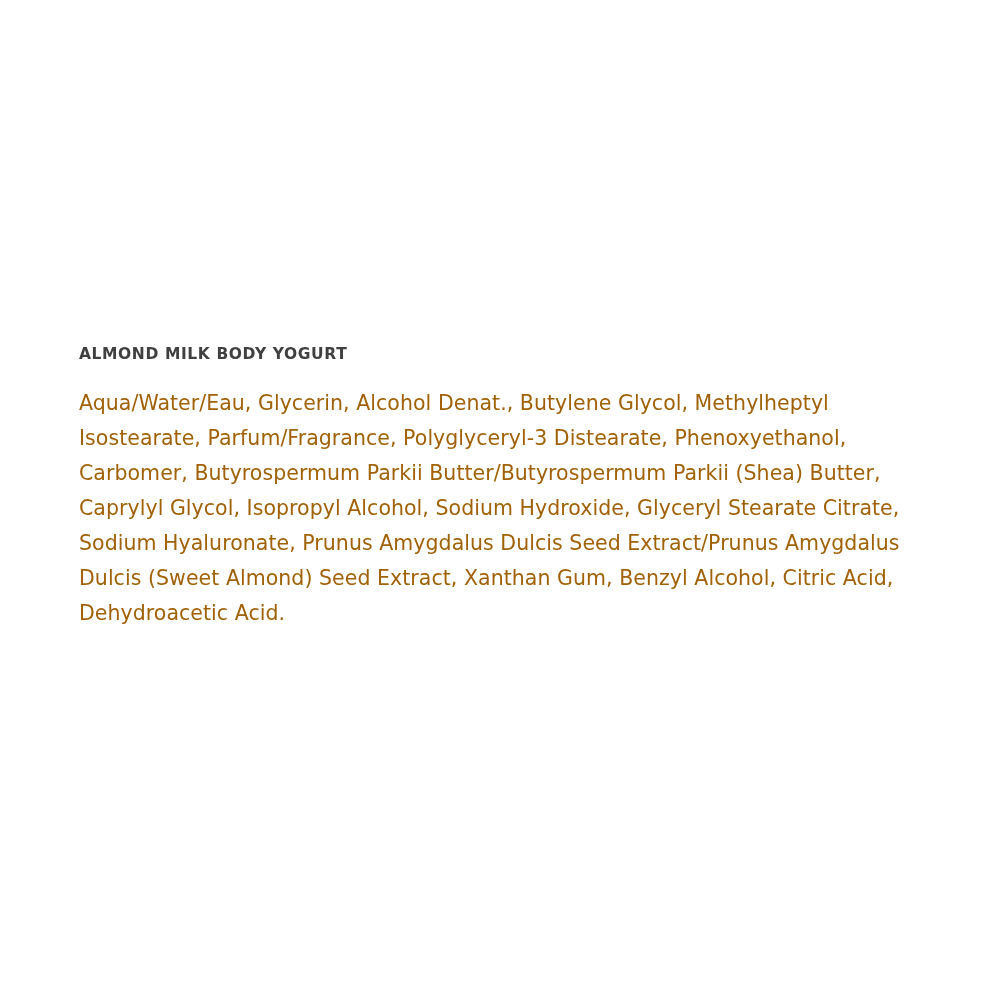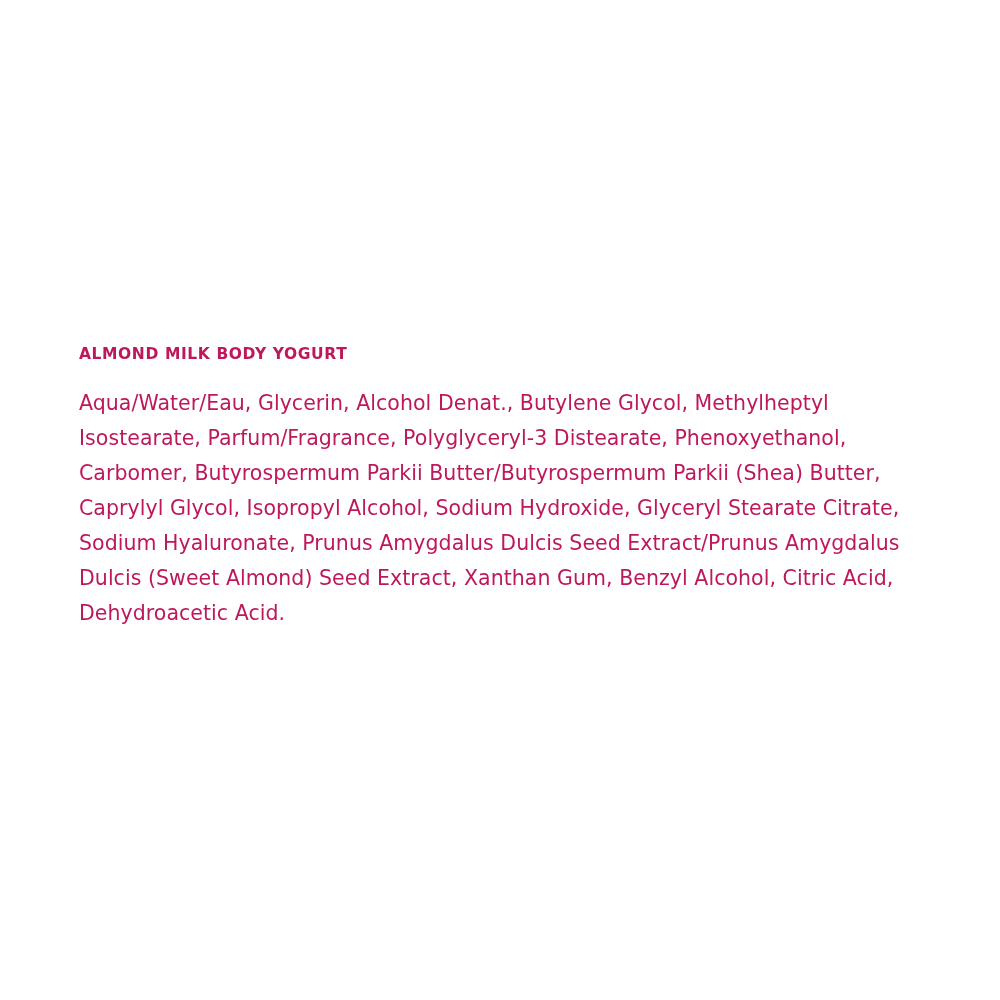--- a/index.html
+++ b/index.html
@@ -23,29 +23,29 @@
     position: absolute;
     left: 79px;
     top: 345px;
     width: 845px;
   }
   .product-title {
     font-family: "DejaVu Sans", sans-serif;
     font-size: 15.5px;
     font-weight: bold;
     letter-spacing: 0.6px;
-    color: #be185d;
+    color: #404040;
     margin: 0 0 22px 0;
     line-height: 1.2;
   }
   .ingredients {
     font-family: "DejaVu Sans", sans-serif;
     font-size: 20.5px;
     font-weight: 400;
-    color: #be185d;
+    color: #a16207;
     line-height: 35px;
     margin: 0;
     letter-spacing: 0.05px;
     white-space: pre-wrap;
   }
 </style>
 </head>
 <body>
 
 <div class="page">

